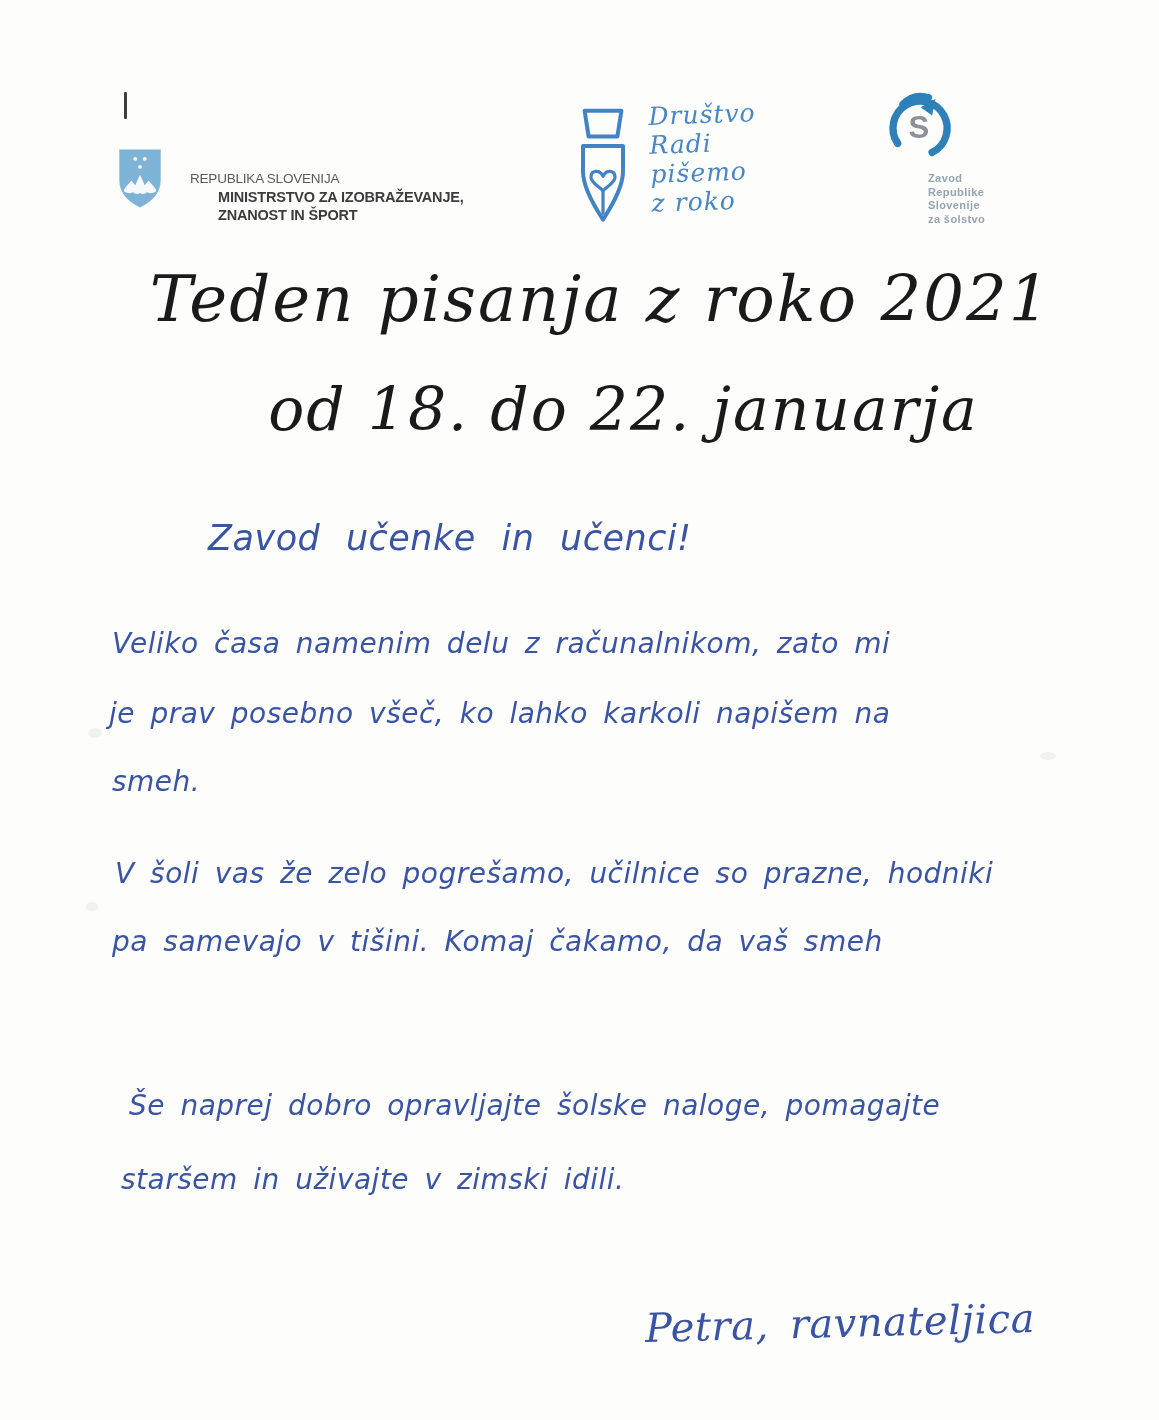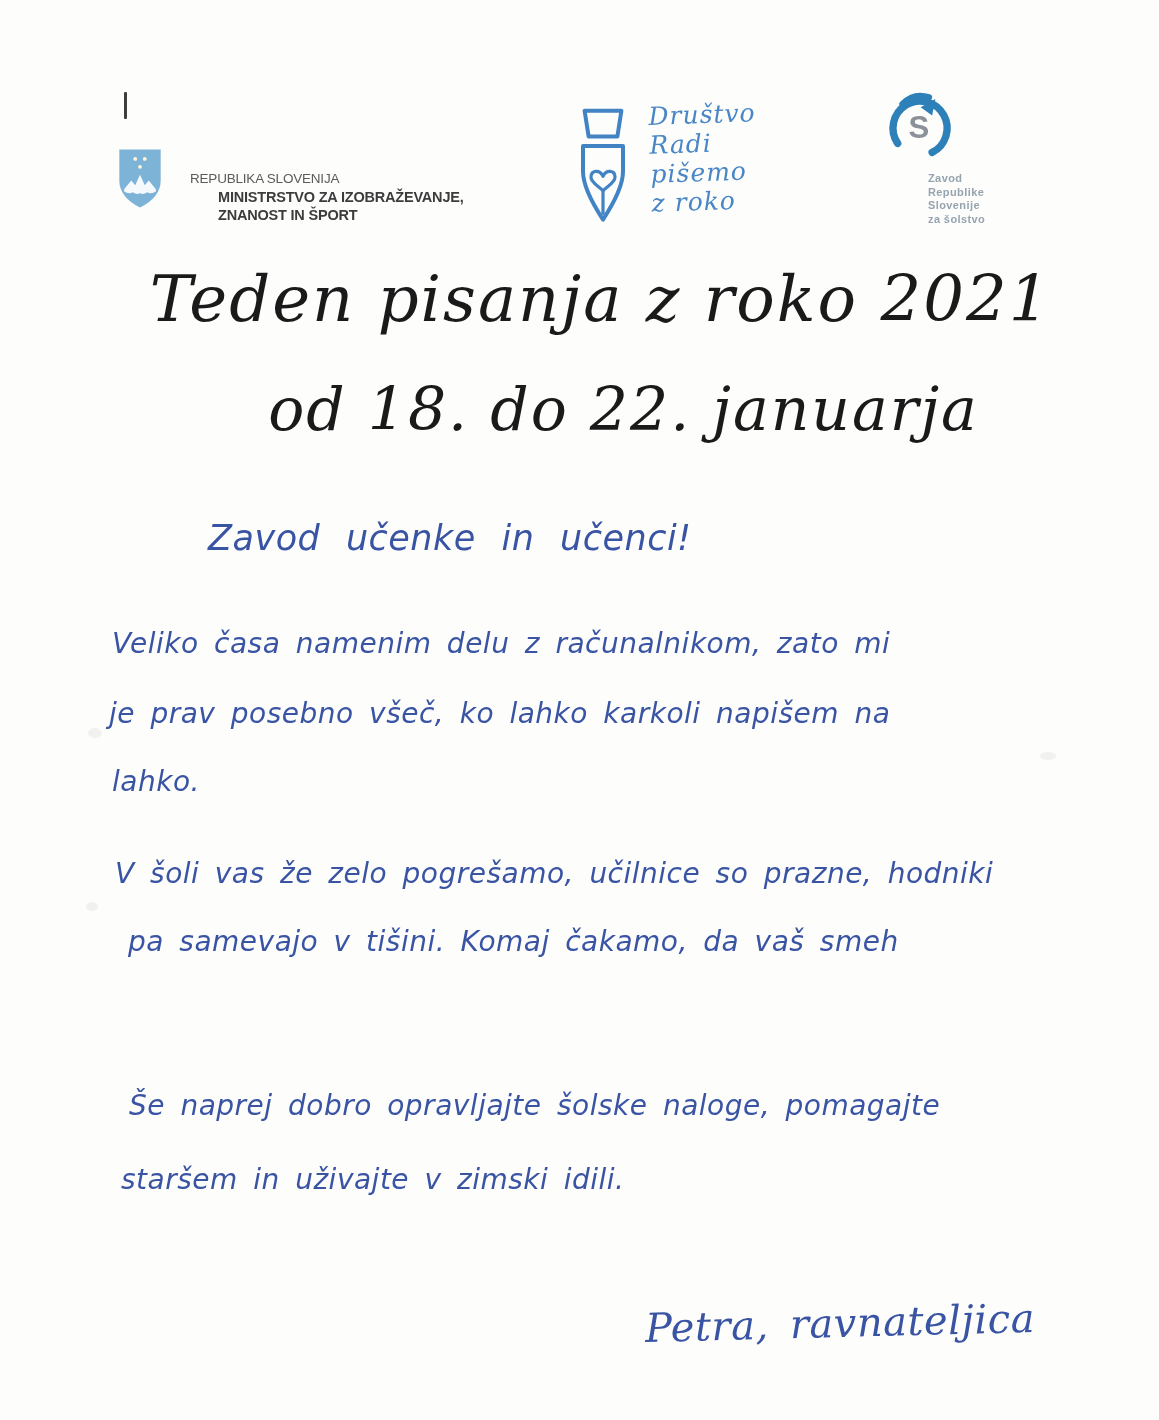--- a/index.html
+++ b/index.html
@@ -49,21 +49,21 @@
   .hand{
     position:absolute;white-space:nowrap;
     font-family:"DejaVu Sans", sans-serif;font-style:italic;
     color:#3a54a4;font-size:28px;letter-spacing:0.5px;word-spacing:6px;
   }
   .salutation{left:208px;top:518px;font-size:35px;word-spacing:14px;}
   .p1-l1{left:112px;top:627px;}
   .p1-l2{left:109px;top:697px;}
   .p1-l3{left:112px;top:765px;}
   .p2-l1{left:115px;top:857px;}
-  .p2-l2{left:128px;top:925px;text-align:center;}
+  .p2-l2{left:112px;top:925px;text-align:center;}
   .p2-l3{left:117px;top:991px;}
   .p3-l1{left:129px;top:1089px;text-align:center;}
   .p3-l2{left:121px;top:1163px;}
   .signature{
     left:645px;top:1300px;
     font-family:"DejaVu Serif", serif;font-size:40px;
     transform:rotate(-1.5deg);word-spacing:8px;
   }
   
   .smudge{position:absolute;border-radius:50%;background:rgba(90,90,90,0.07);}
@@ -119,21 +119,21 @@
     <div>za šolstvo</div>
   </div>
 
   <div class="title-line title-1">Teden pisanja z roko 2021</div>
   <div class="title-line title-2">od 18. do 22. januarja</div>
 
   <div class="hand salutation">Zavod učenke in učenci!</div>
 
   <div class="hand p1-l1">Veliko časa namenim delu z računalnikom, zato mi</div>
   <div class="hand p1-l2">je prav posebno všeč, ko lahko karkoli napišem na</div>
-  <div class="hand p1-l3">lahko.</div>
+  <div class="hand p1-l3">smeh.</div>
 
   <div class="hand p2-l1">V šoli vas že zelo pogrešamo, učilnice so prazne, hodniki</div>
   <div class="hand p2-l2">pa samevajo v tišini. Komaj čakamo, da vaš smeh</div>
 
   <div class="hand p3-l1">Še naprej dobro opravljajte šolske naloge, pomagajte</div>
   <div class="hand p3-l2">staršem in uživajte v zimski idili.</div>
 
   <div class="hand signature">Petra, ravnateljica</div>
 
   <div class="smudge sm-1"></div>

